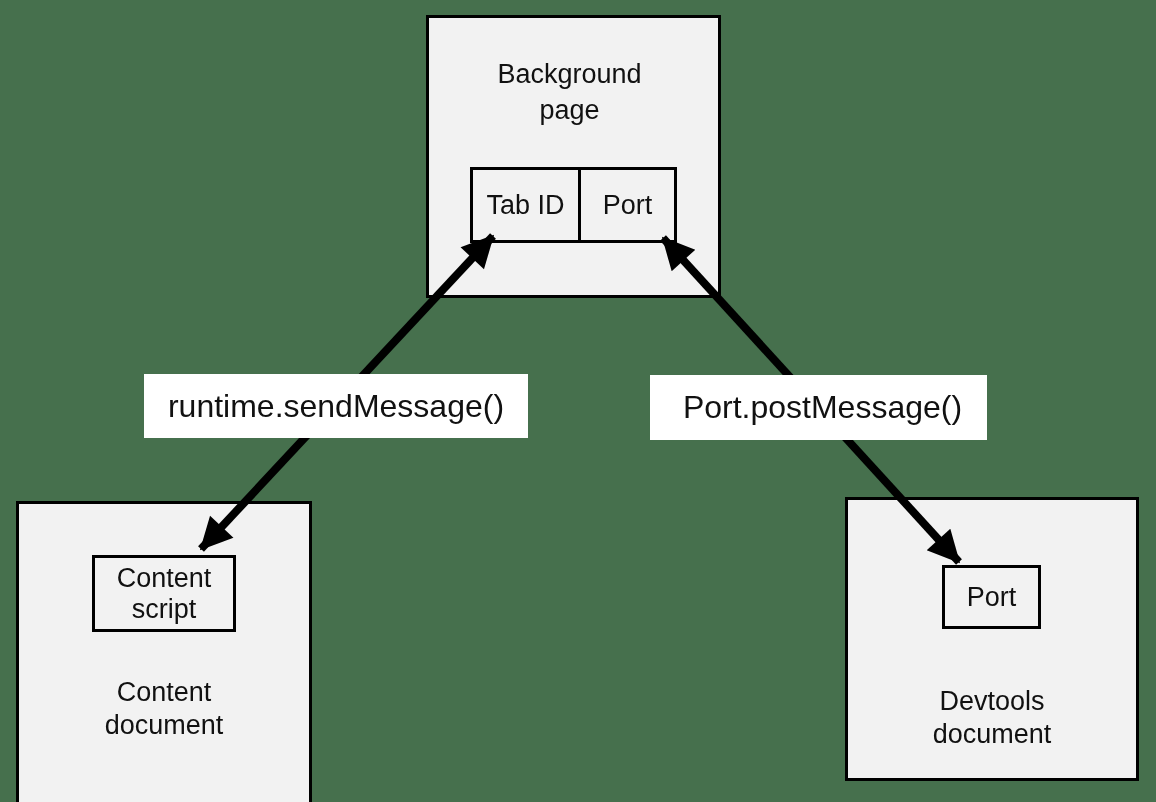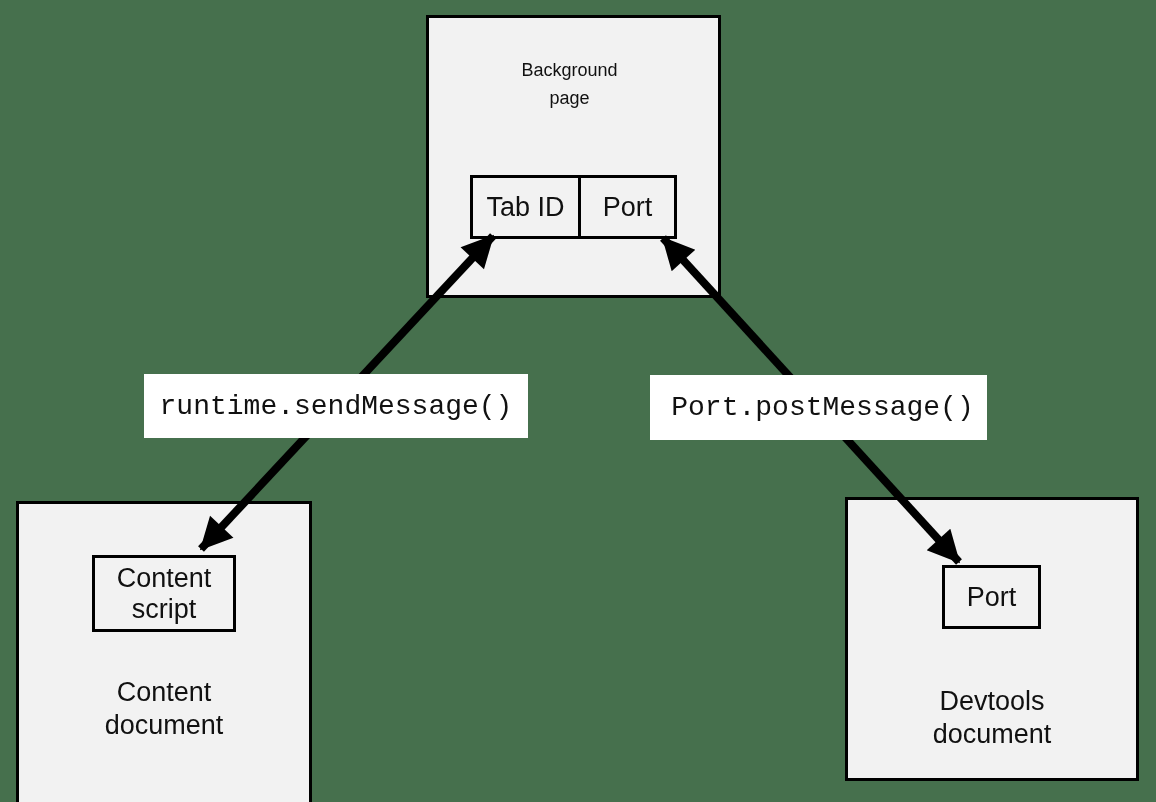--- a/index.html
+++ b/index.html
@@ -31,30 +31,30 @@
     z-index: 1;
   }
   .bg-page   { left: 426px; top: 15px;  width: 295px; height: 283px; }
   .content-doc { left: 16px;  top: 501px; width: 296px; height: 343px; }
   .devtools-doc{ left: 845px; top: 497px; width: 294px; height: 284px; }
 
   .node-title {
     position: absolute;
     left: 0; right: 8px;
     text-align: center;
-    font-size: 18px;
-    line-height: 28px;
+    font-size: 27px;
+    line-height: 36px;
     white-space: pre-line;
   }
   .bg-page .node-title { top: 38px; }
 
   .cell-row {
     position: absolute;
-    left: 41px; top: 157px;
-    width: 207px; height: 64px;
+    left: 41px; top: 149px;
+    width: 207px; height: 76px;
     border: 3px solid var(--node-border);
     display: flex;
     background: var(--node-fill);
   }
   .cell {
     display: flex;
     align-items: center;
     justify-content: center;
     font-size: 27px;
   }
@@ -99,22 +99,22 @@
     stroke-width: 8;
   }
   .arrow-layer marker path { fill: var(--arrow-color); }
 
   .msg-label {
     position: absolute;
     background: var(--label-background);
     display: flex;
     align-items: center;
     justify-content: center;
-    font-family: Liberation Mono, monospace;
-    font-size: 28px;
+    font-family: Liberation Sans, sans-serif;
+    font-size: 32px;
     z-index: 3;
     white-space: nowrap;
   }
   .msg-left  { left: 144px; top: 374px; width: 384px; height: 64px; }
   .msg-right { left: 650px; top: 375px; width: 337px; height: 65px; padding-left: 8px; }
 </style>
 </head>
 <body>
 
 <div class="canvas">

